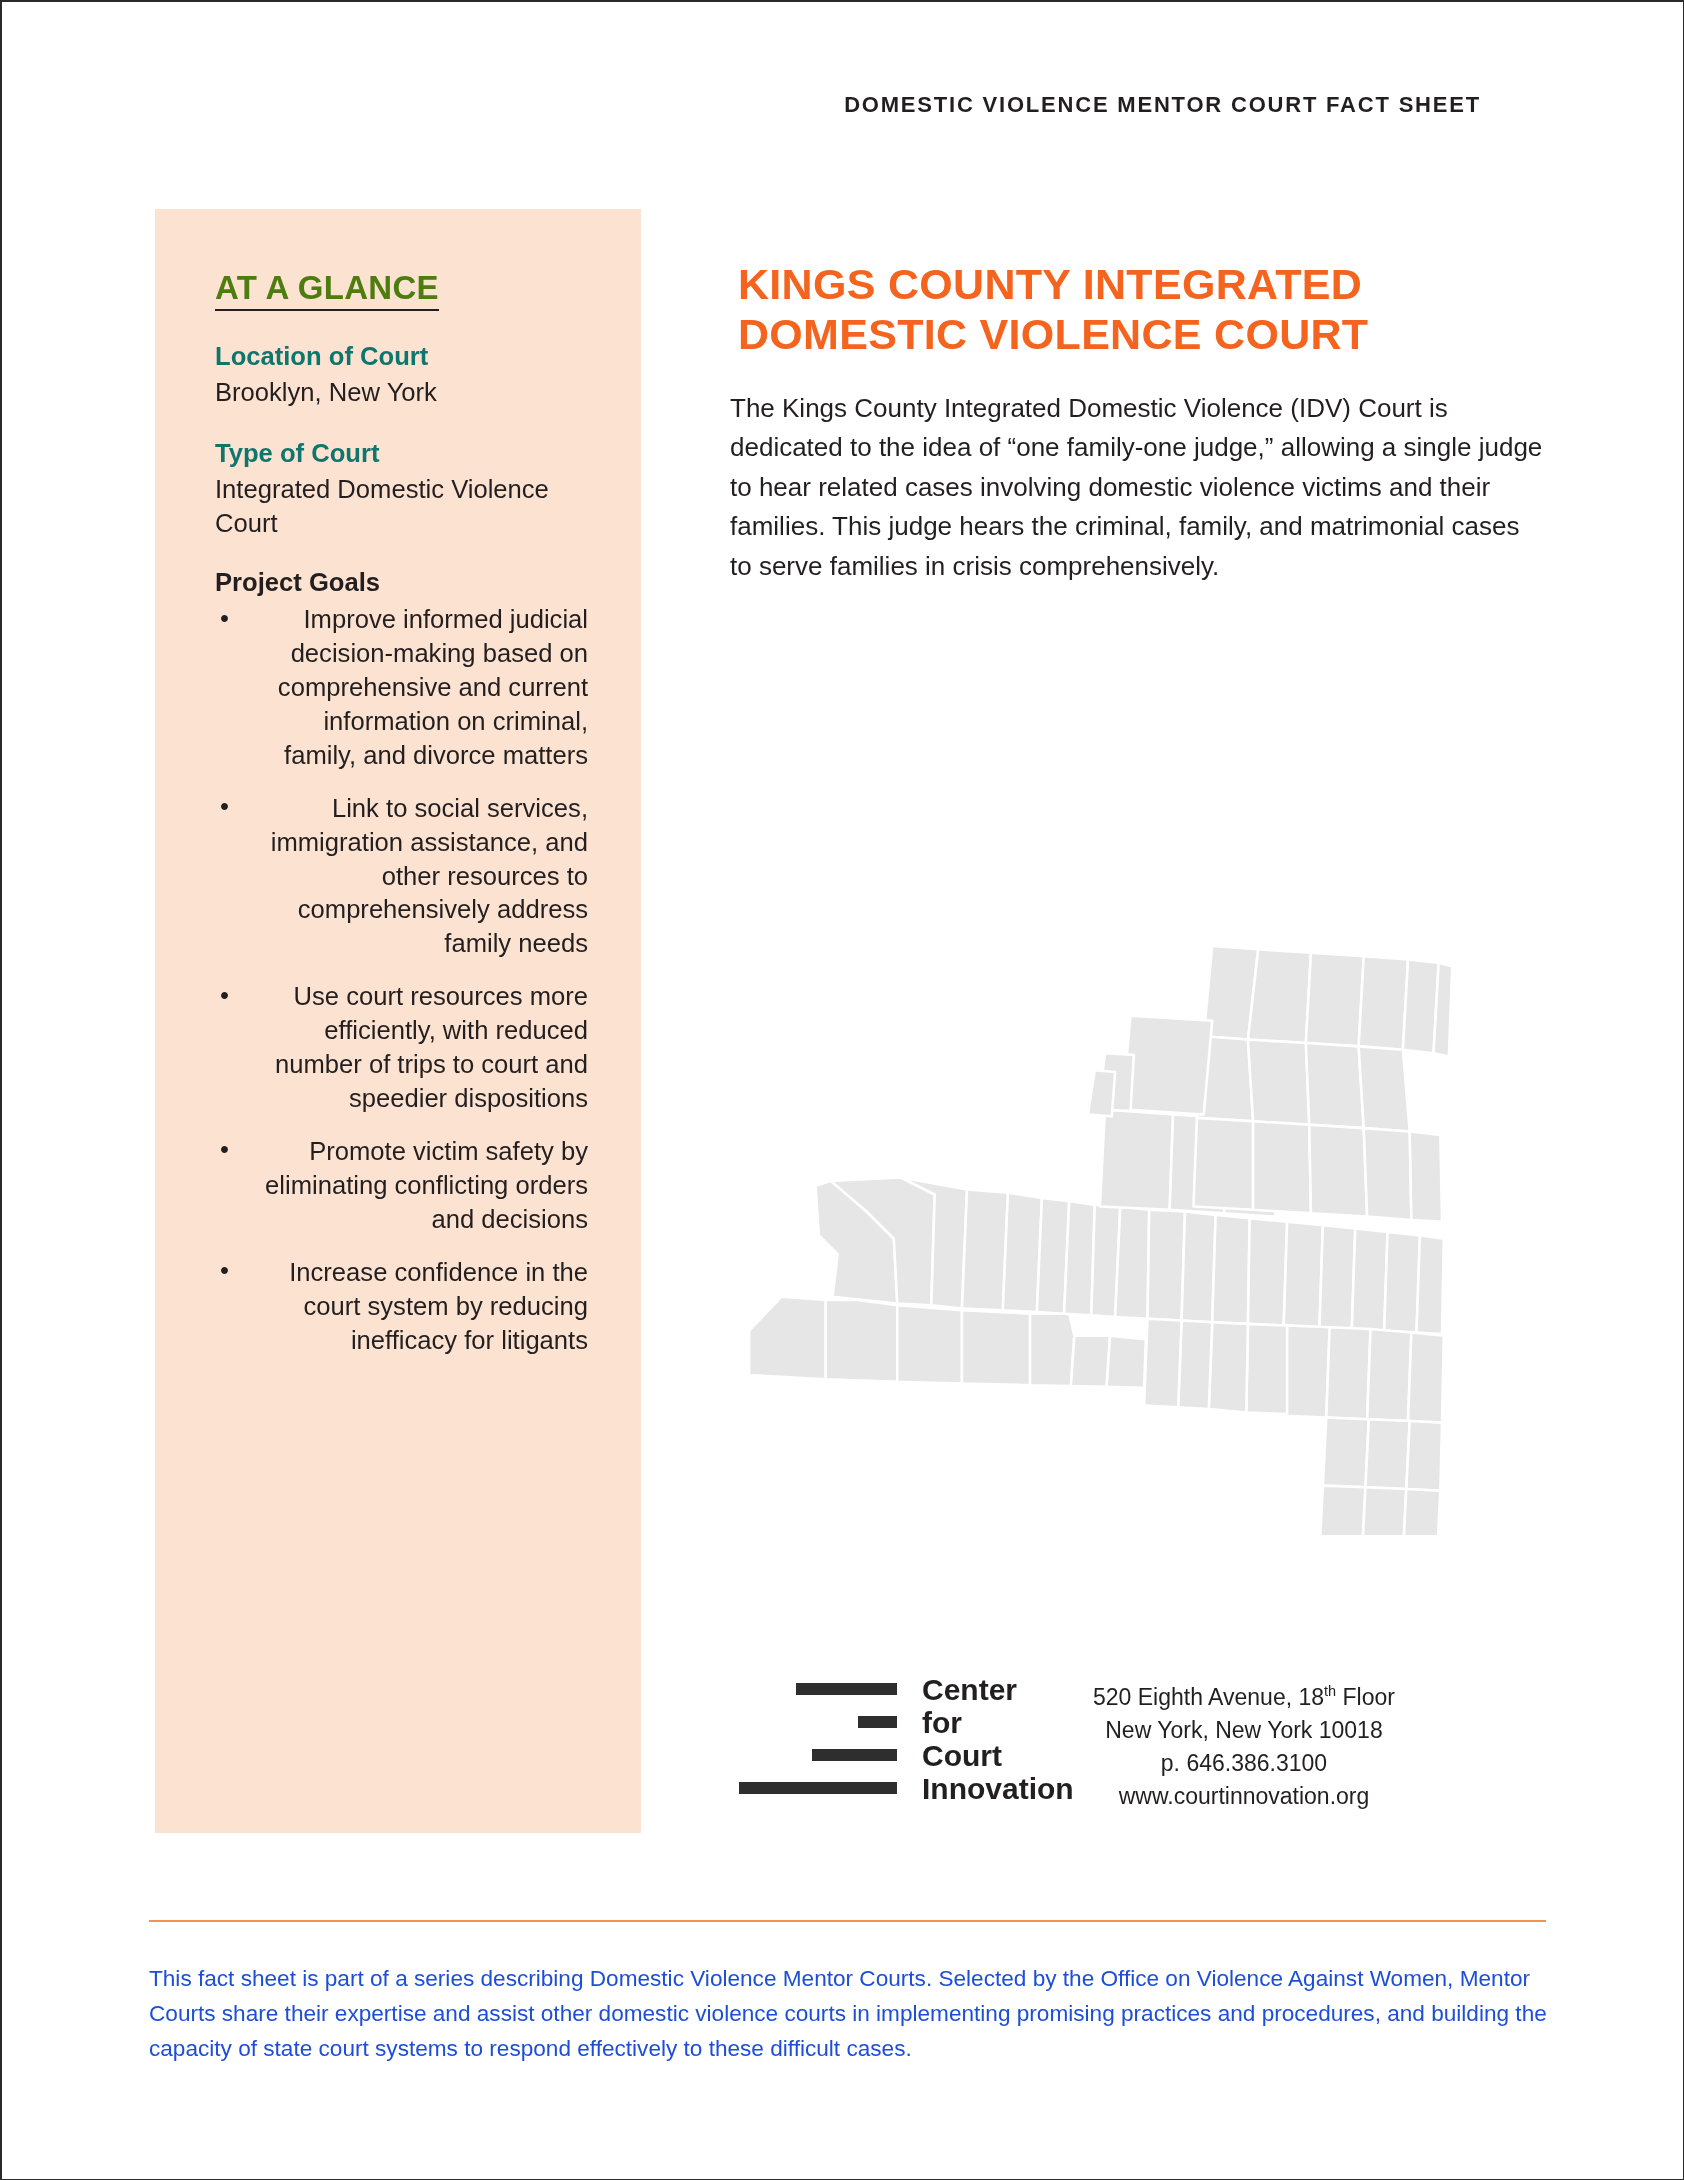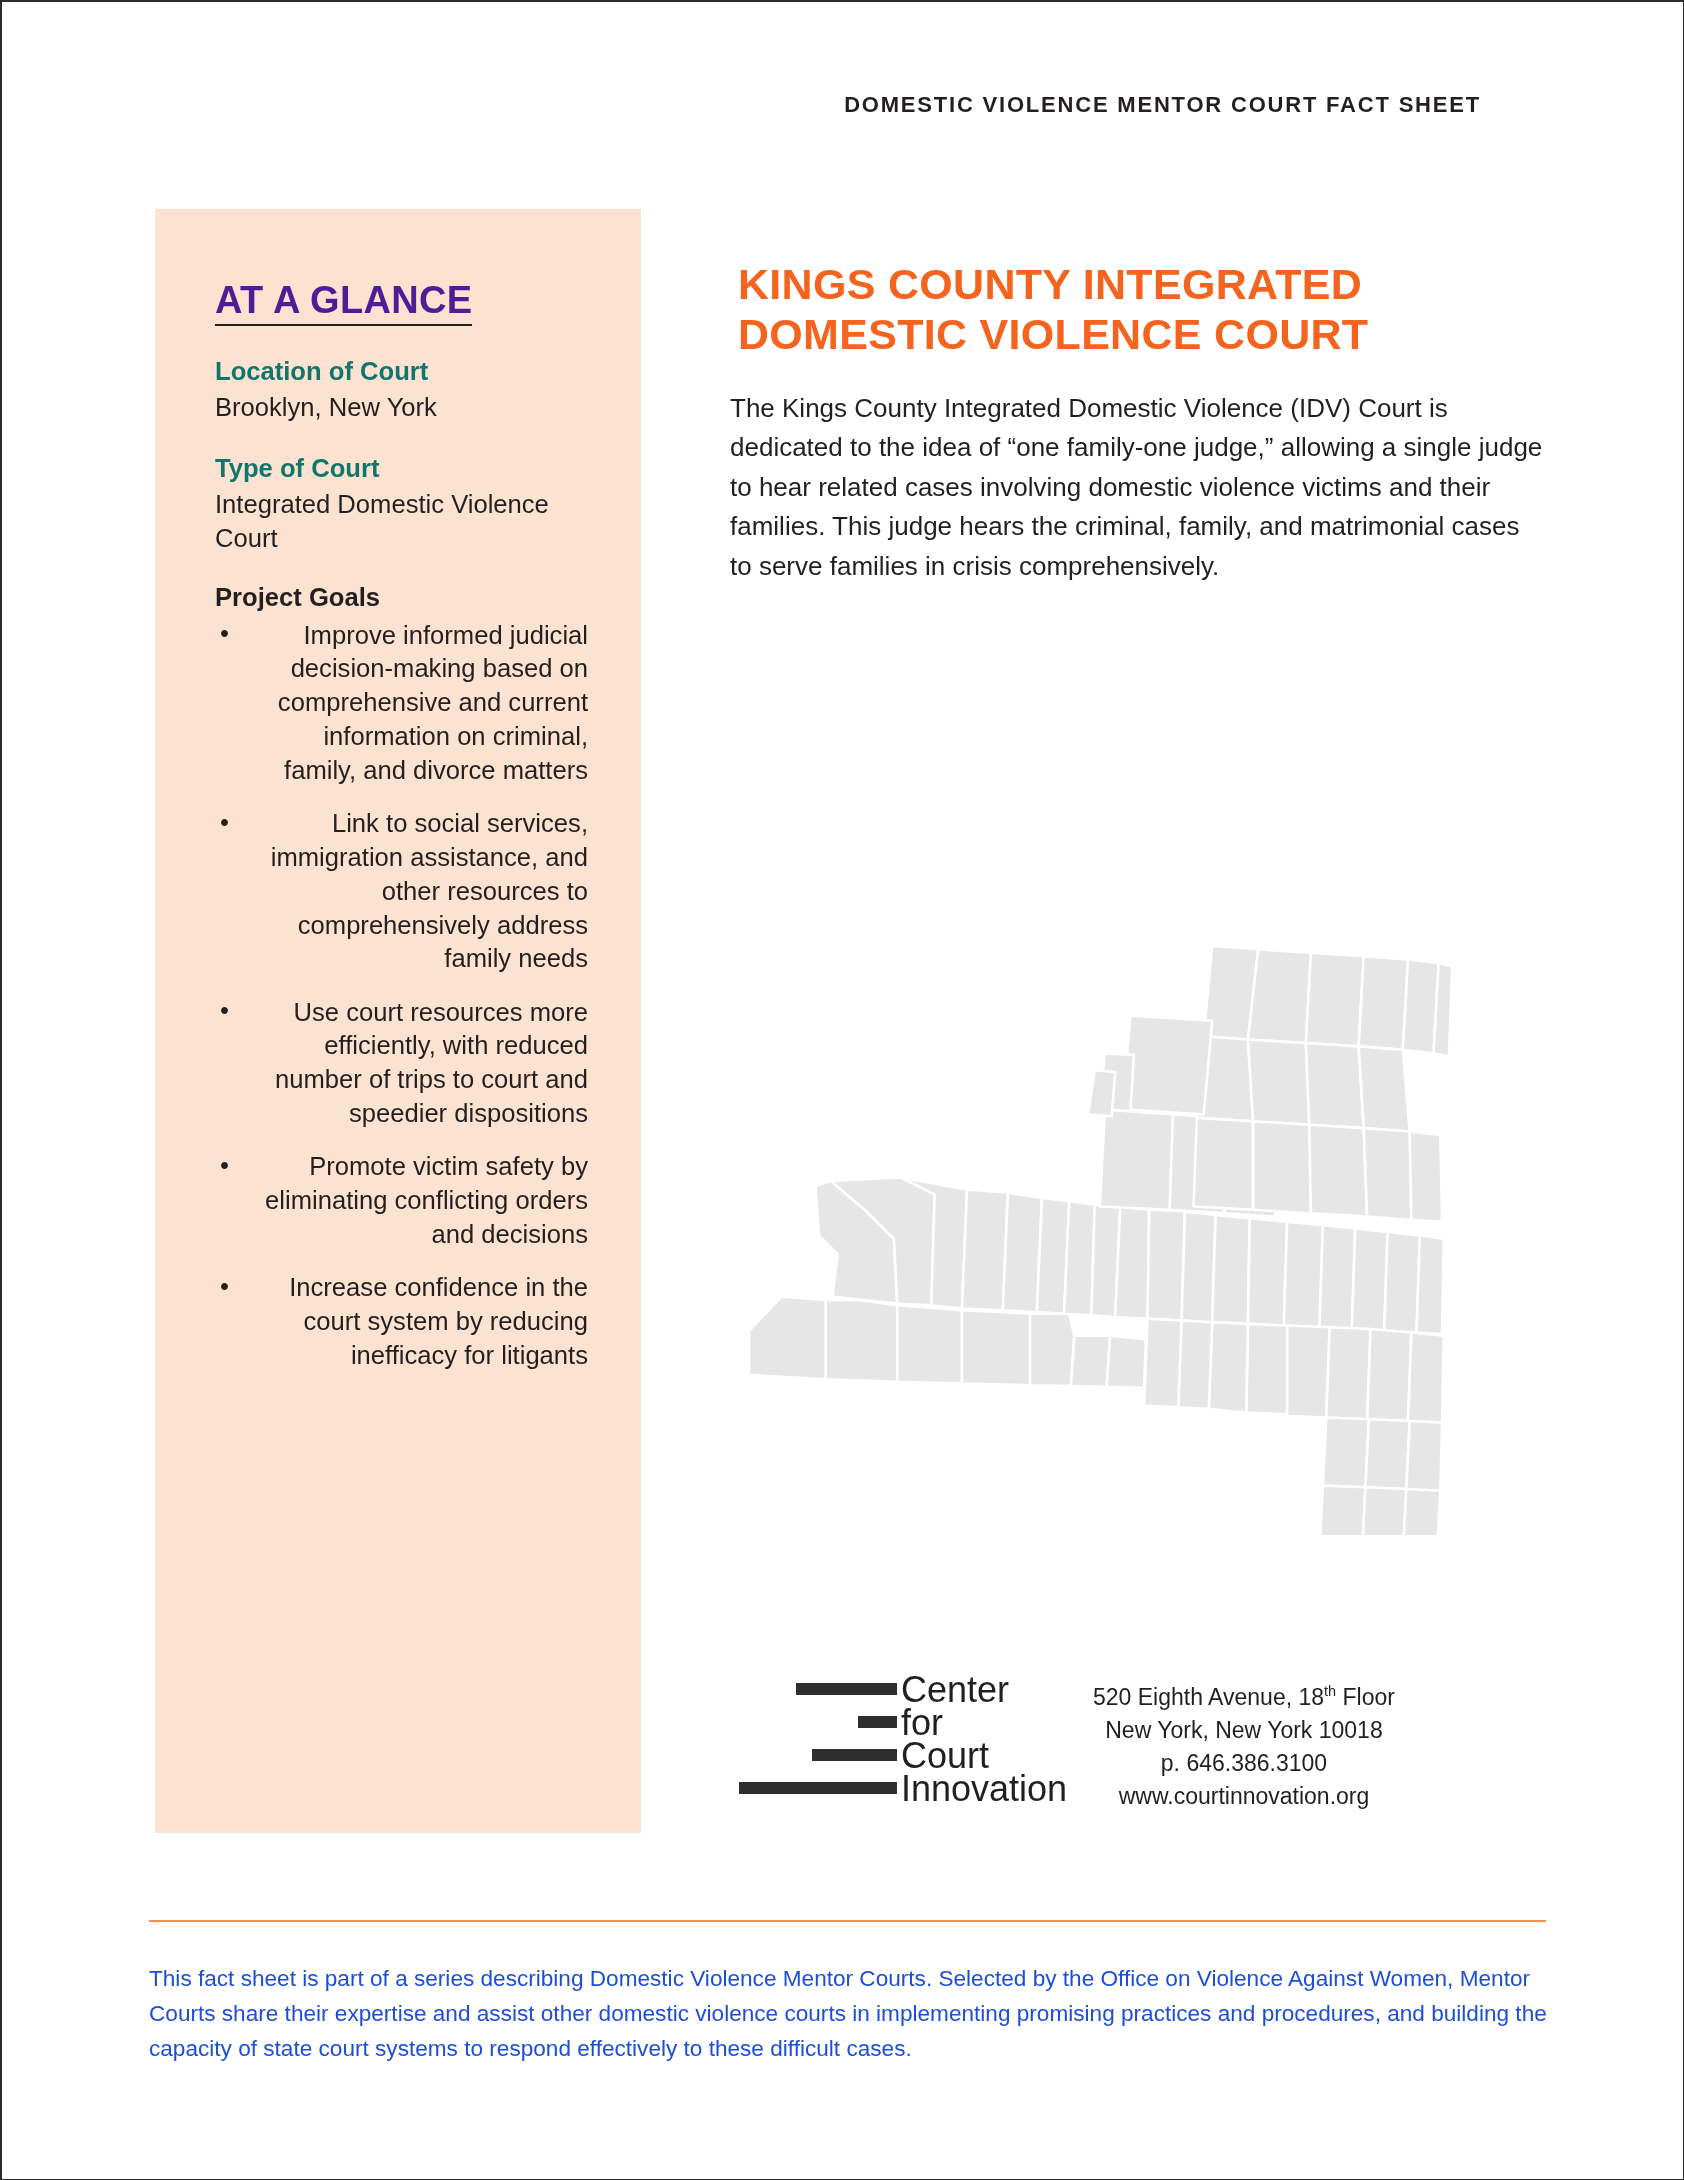--- a/index.html
+++ b/index.html
@@ -39,25 +39,25 @@
     position: absolute;
     left: 153px;
     top: 207px;
     width: 486px;
     height: 1624px;
     background: #fce2d0;
     box-sizing: border-box;
     padding: 54px 53px 0 60px;
   }
   .sidebar h2 {
-    margin: 18px 0 29px 0;
-    font-size: 38px;
+    margin: 8px 0 29px 0;
+    font-size: 33px;
     font-weight: bold;
     letter-spacing: 0.3px;
-    color: #4c1d95;
+    color: #4d7c0f;
     display: inline-block;
     border-bottom: 2.6px solid #231f20;
     padding-bottom: 3.4px;
     line-height: 1.05;
   }
   .field-label {
     font-size: 25.6px;
     font-weight: bold;
     line-height: 1.28;
     margin: 0 0 3.4px 0;
@@ -157,23 +157,23 @@
     height: 12px;
     background: #2e2e2e;
     margin-left: auto;
     margin-bottom: 21px;
   }
   .logo-bars .b1 { width: 101px; }
   .logo-bars .b2 { width: 39px; }
   .logo-bars .b3 { width: 85px; }
   .logo-bars .b4 { width: 158px; margin-bottom: 0; }
   .logo-words {
-    margin-left: 4px;
-    font-size: 36px;
-    font-weight: normal;
+    margin-left: 25px;
+    font-size: 30px;
+    font-weight: bold;
     line-height: 33px;
     color: #231f20;
   }
   .address {
     margin-left: 17px;
     padding-top: 7.7px;
     font-size: 23px;
     line-height: 33px;
     color: #231f20;
     text-align: center;

